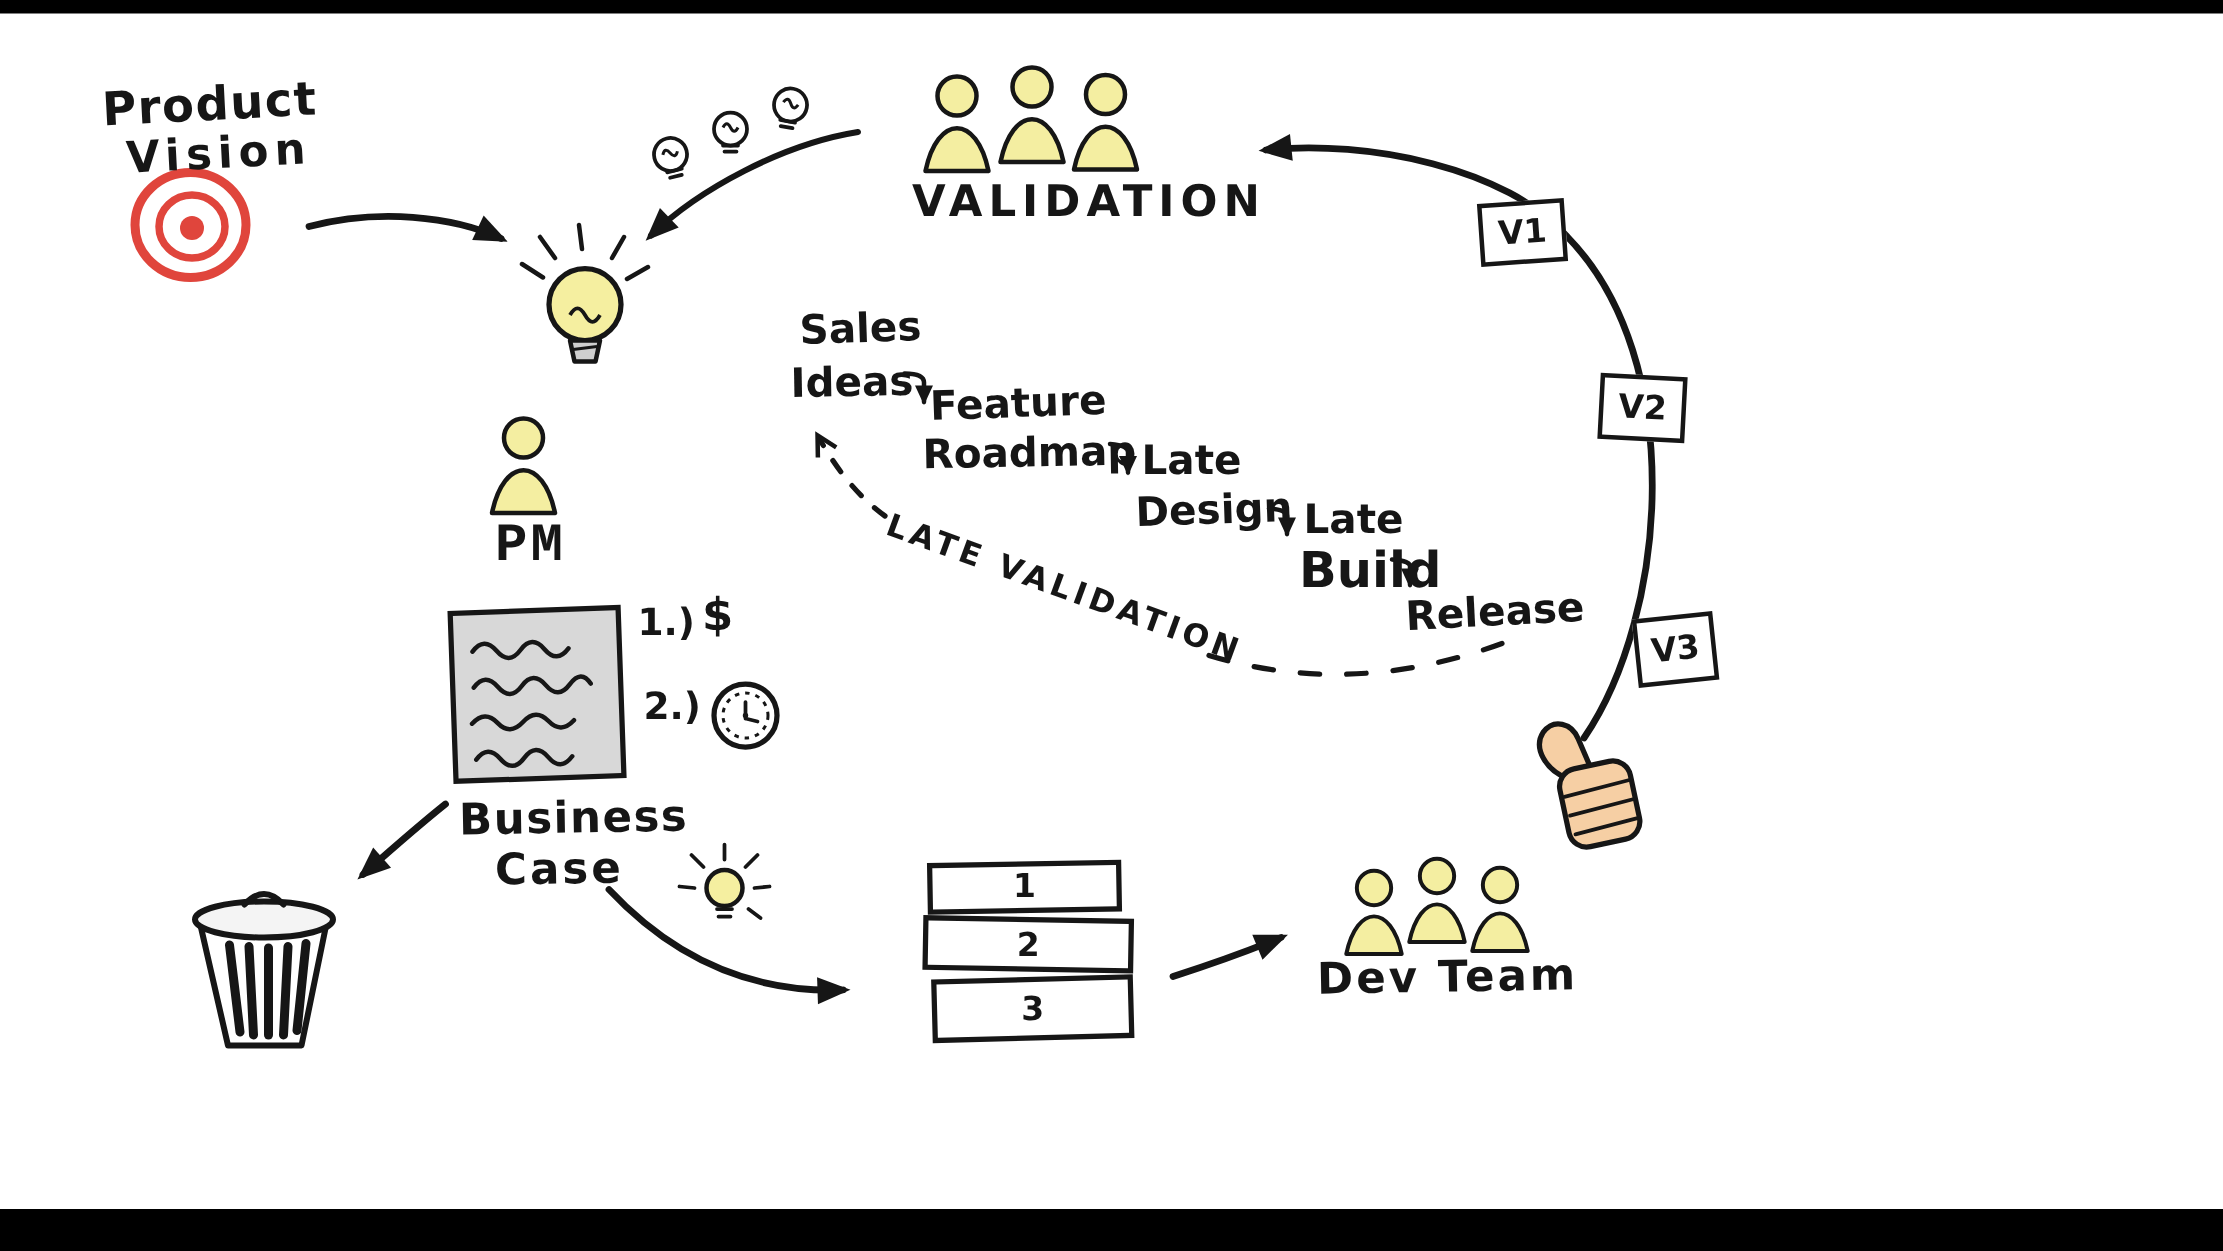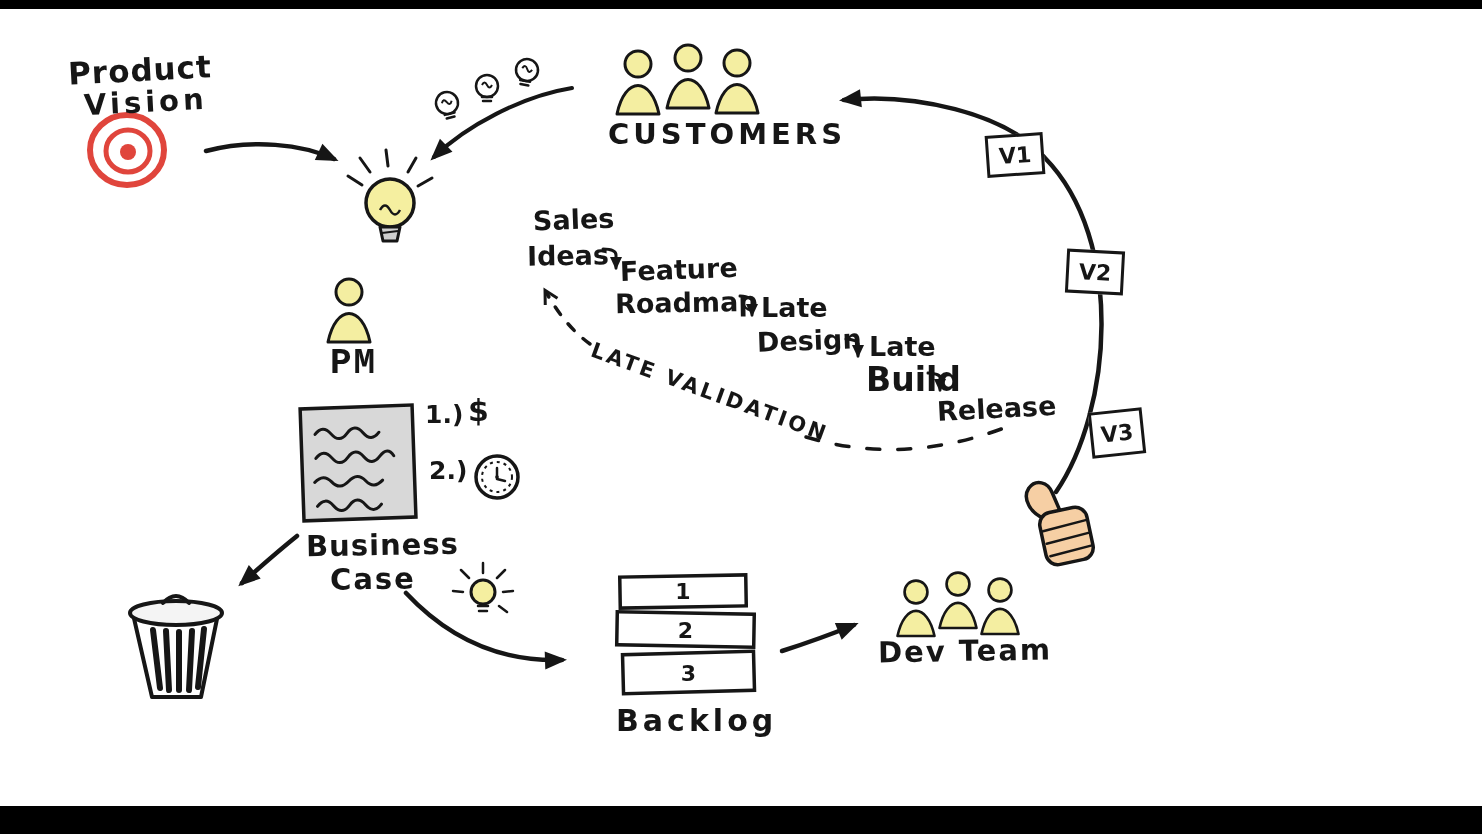--- a/index.html
+++ b/index.html
@@ -168,21 +168,21 @@
       <rect x="1040" y="511" width="48" height="53" rx="12" fill="#f6cfa4" stroke="#161616" stroke-width="3.5"></rect>
       <path d="M 1042 528 L 1086 526 M 1043 541 L 1087 539 M 1044 554 L 1086 552" fill="none" stroke="#161616" stroke-width="2.5" stroke-linecap="round"></path>
     </g>
 
     <path d="M 1056 492 C 1112 410, 1125 240, 1045 158 C 1005 112, 912 93, 844 100" fill="none" stroke="#161616" stroke-width="4.5" stroke-linecap="round" marker-end="url(#ah)"></path>
   </svg>
 
   <div class="t" style="left:68px;top:52px;font-size:31px;transform:rotate(-3deg);letter-spacing:1px;">Product</div>
   <div class="t" style="left:84px;top:85px;font-size:29px;transform:rotate(-3deg);letter-spacing:4px;">Vision</div>
 
-  <div class="t" style="left:608px;top:117px;font-size:29px;letter-spacing:4px;">CUSTOMERS</div>
+  <div class="t" style="left:608px;top:117px;font-size:29px;letter-spacing:4px;">VALIDATION</div>
 
   <div class="t" style="left:533px;top:204px;font-size:27px;transform:rotate(-2deg);">Sales</div>
   <div class="t" style="left:527px;top:240px;font-size:27px;transform:rotate(-1deg);">Ideas</div>
   <div class="t" style="left:620px;top:254px;font-size:27px;transform:rotate(-2deg);">Feature</div>
   <div class="t" style="left:615px;top:287px;font-size:27px;transform:rotate(-1deg);">Roadmap</div>
   <div class="t" style="left:761px;top:292px;font-size:27px;">Late</div>
   <div class="t" style="left:757px;top:325px;font-size:27px;transform:rotate(-2deg);">Design</div>
   <div class="t" style="left:869px;top:331px;font-size:27px;">Late</div>
   <div class="t" style="left:866px;top:360px;font-size:33px;">Build</div>
   <div class="t" style="left:937px;top:393px;font-size:27px;transform:rotate(-3deg);">Release</div>
@@ -194,21 +194,20 @@
   <div class="t" style="left:425px;top:400px;font-size:25px;">1.)</div>
   <div class="t" style="left:468px;top:393px;font-size:30px;">$</div>
   <div class="t" style="left:429px;top:456px;font-size:25px;">2.)</div>
 
   <div class="t" style="left:306px;top:528px;font-size:29px;transform:rotate(-1deg);letter-spacing:1px;">Business</div>
   <div class="t" style="left:330px;top:562px;font-size:29px;transform:rotate(-1deg);letter-spacing:2px;">Case</div>
 
   <div class="num" style="left:620px;top:579px;width:126px;">1</div>
   <div class="num" style="left:617px;top:618px;width:137px;">2</div>
   <div class="num" style="left:623px;top:661px;width:131px;">3</div>
-  <div class="t" style="left:616px;top:703px;font-size:30px;letter-spacing:4px;">Backlog</div>
 
   <div class="t" style="left:878px;top:634px;font-size:29px;letter-spacing:2px;transform:rotate(-1deg);">Dev Team</div>
 
   <div class="vbox" style="left:986px;top:134px;width:52px;height:36px;transform:rotate(-4deg);">V1</div>
   <div class="vbox" style="left:1066px;top:250px;width:52px;height:38px;transform:rotate(3deg);">V2</div>
   <div class="vbox" style="left:1090px;top:410px;width:48px;height:40px;transform:rotate(-6deg);">V3</div>
 
 </div>
 
 </body></html>

